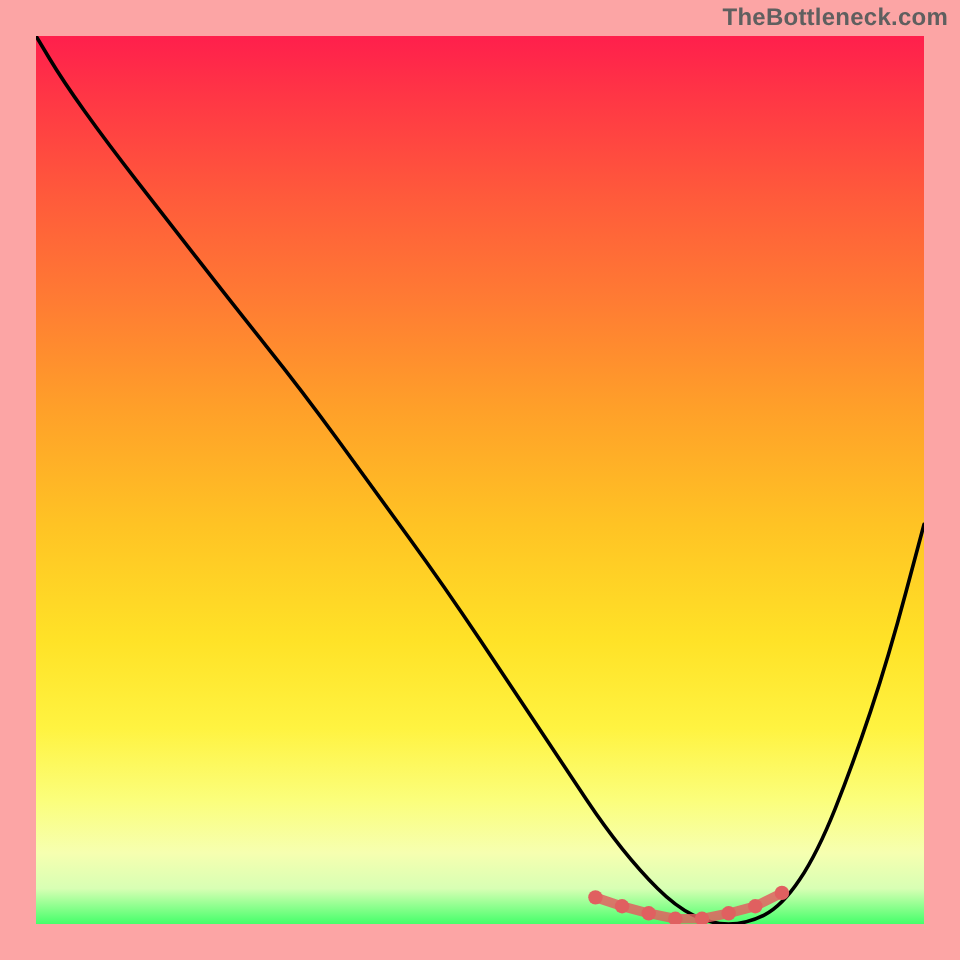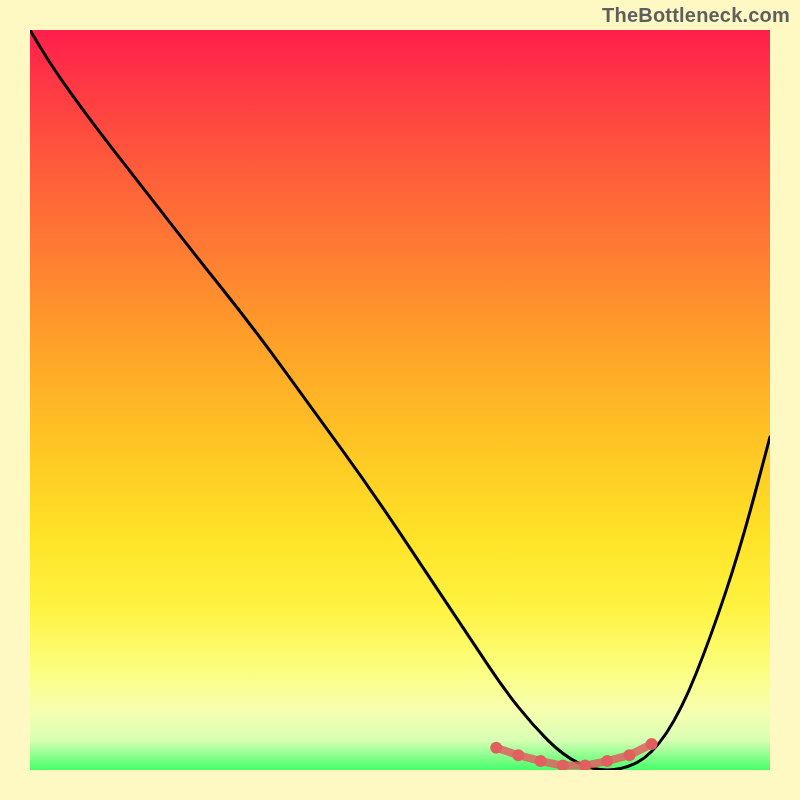--- a/index.html
+++ b/index.html
@@ -1,21 +1,21 @@
 <!DOCTYPE html>
 <html><head>
 <meta charset="utf-8">
 <style>
   * { margin: 0; padding: 0; box-sizing: border-box; }
   html, body { width: 800px; height: 800px; overflow: hidden; background: #000; }
   .container {
     position: relative;
     width: 800px;
     height: 800px;
-    background: #fef9c3;
+    background: #fca5a5;
   }
   .watermark {
     position: absolute;
     top: 4px;
     right: 10px;
     font-family: Arial, Helvetica, sans-serif;
     font-size: 20px;
     font-weight: bold;
     color: #5f5f5f;
     letter-spacing: 0.2px;

